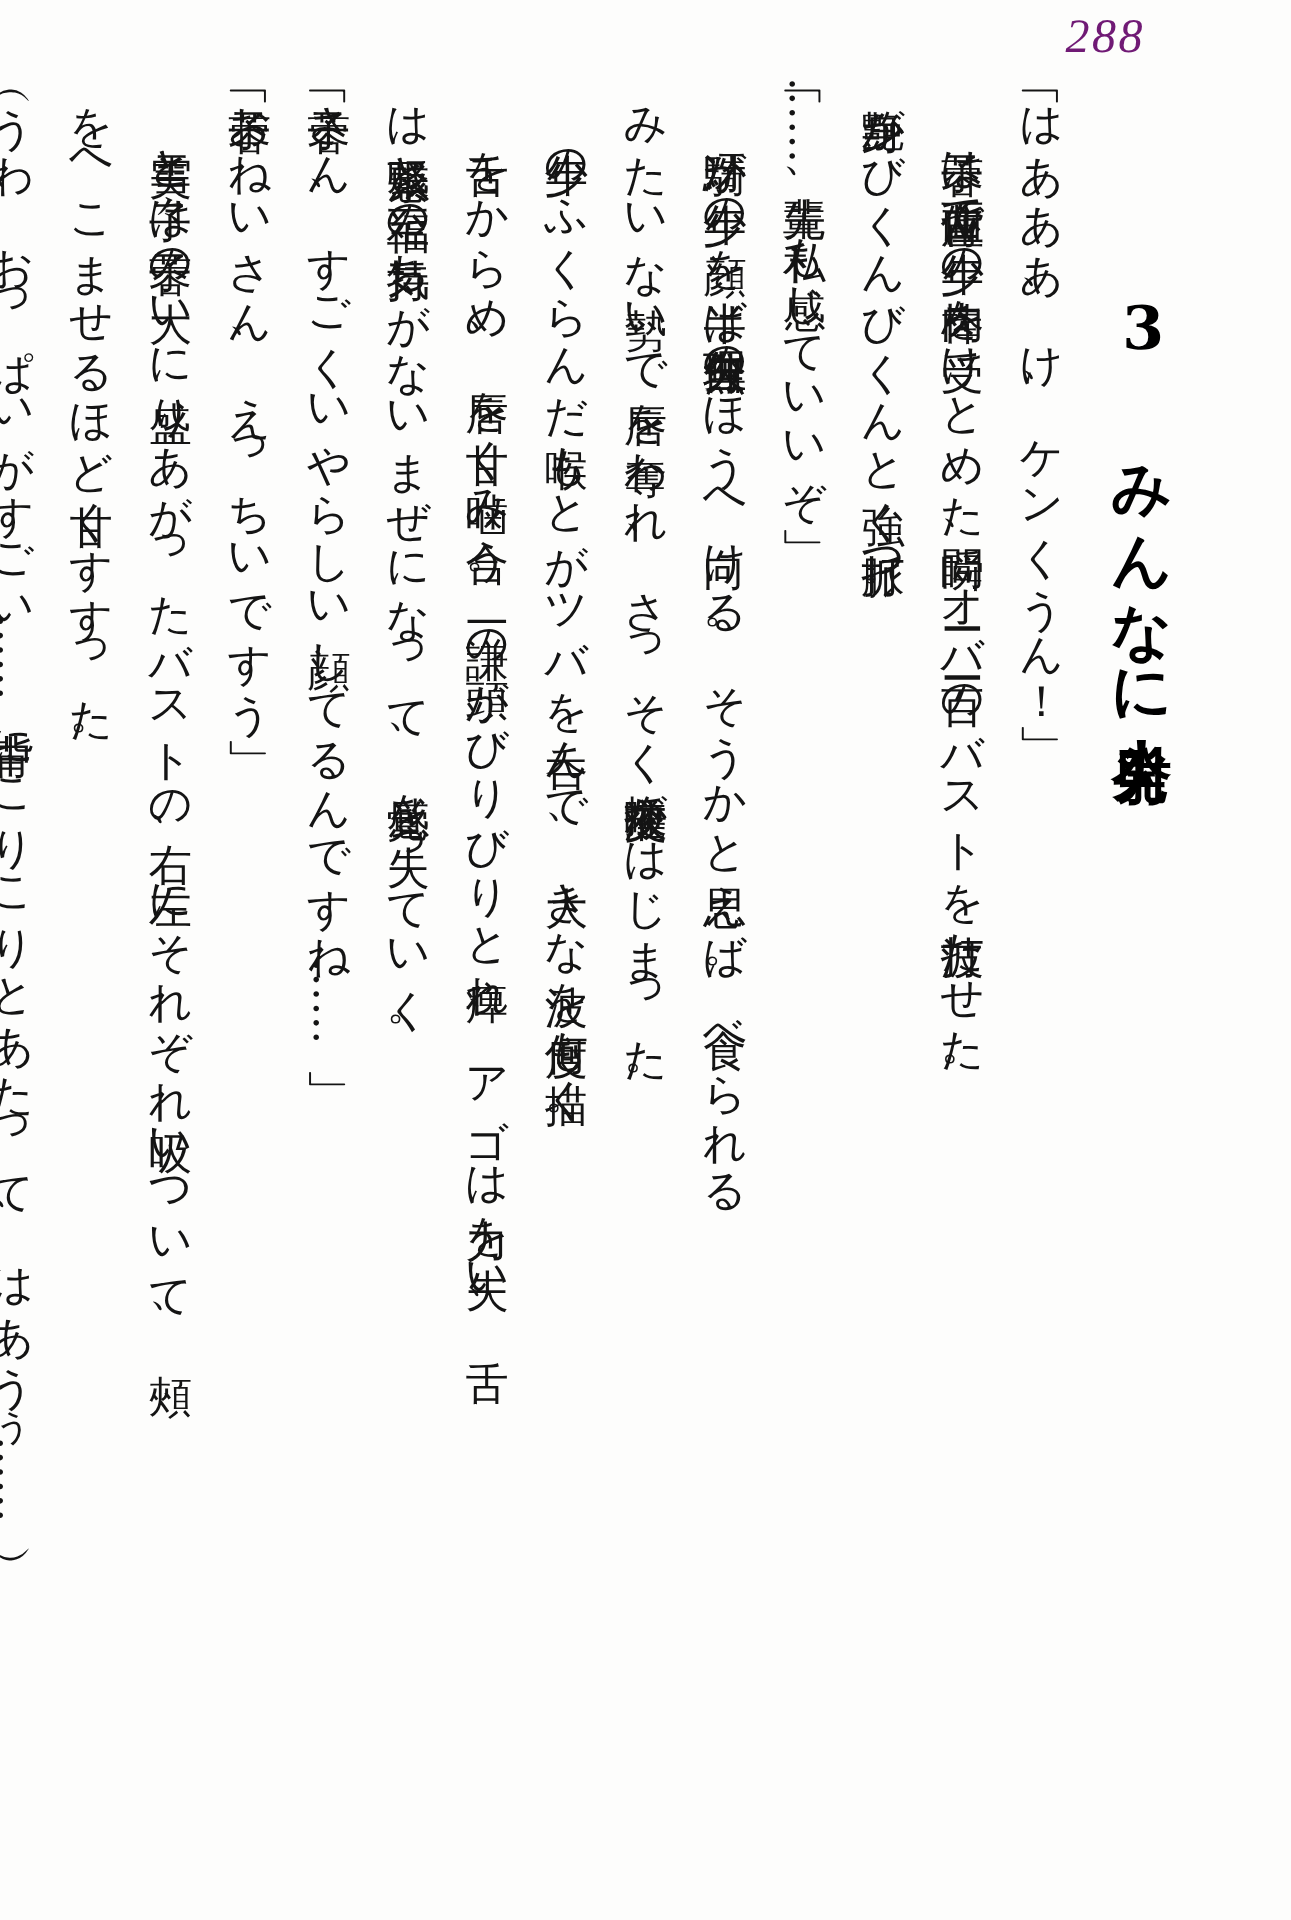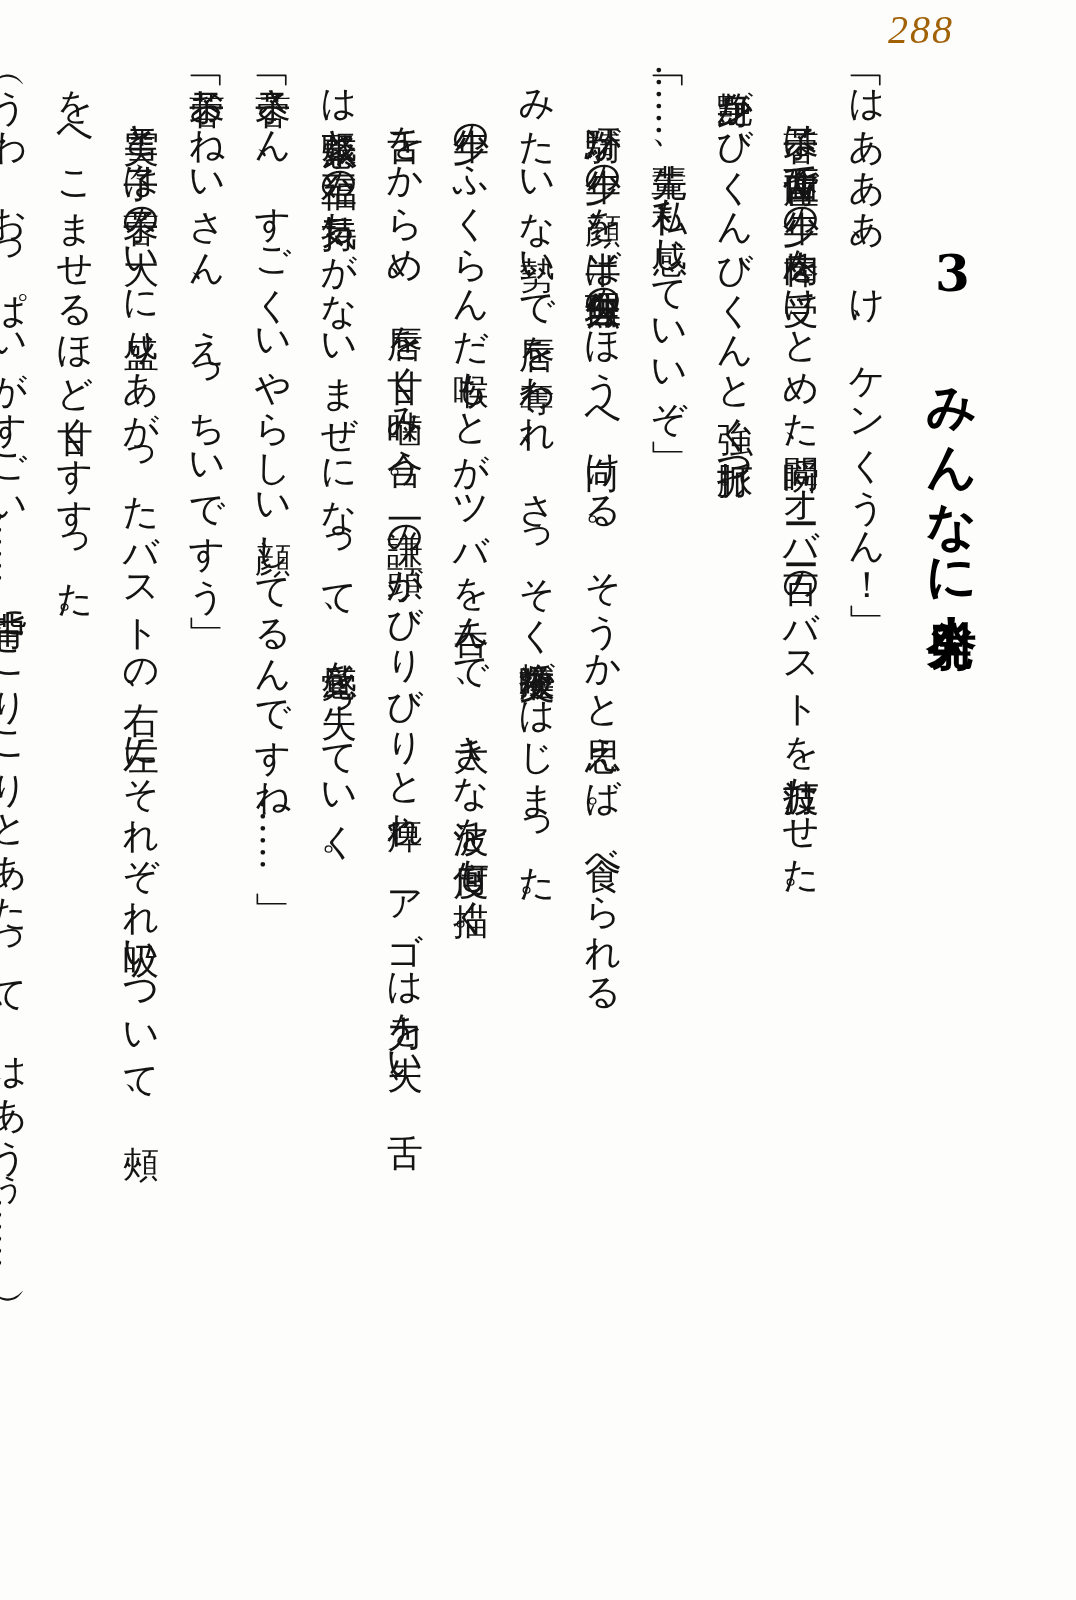--- a/index.html
+++ b/index.html
@@ -16,21 +16,21 @@
     overflow: hidden;
   }
   .page-number {
     position: absolute;
     top: 6px;
     left: 888px;
     font-family: "Liberation Serif", serif;
     font-style: italic;
     font-size: 40px;
     letter-spacing: 2px;
-    color: #a16207;
+    color: #701a75;
   }
   .text-block {
     position: absolute;
     top: 64px;
     right: 78px;
     height: 1450px;
     writing-mode: vertical-rl;
     font-size: 36px;
   }
   .chapter-heading {

